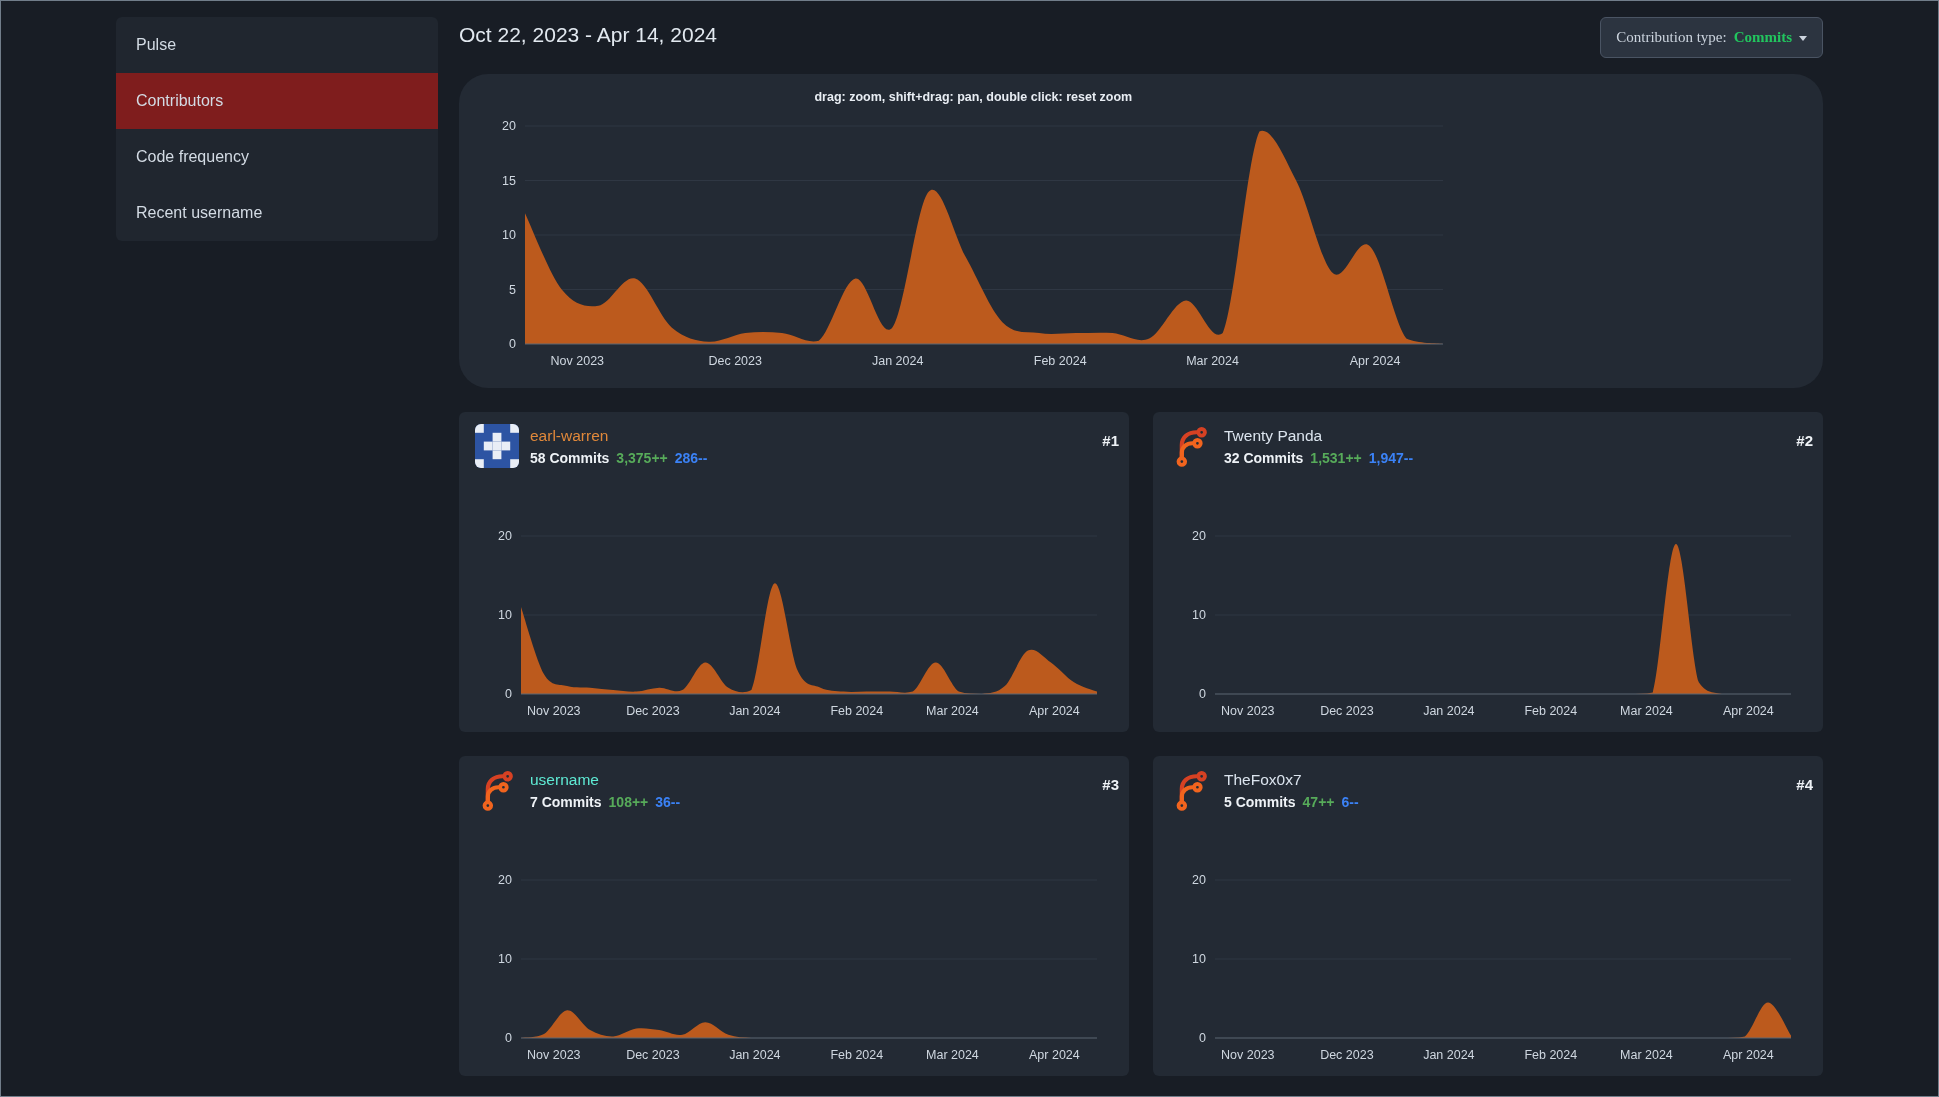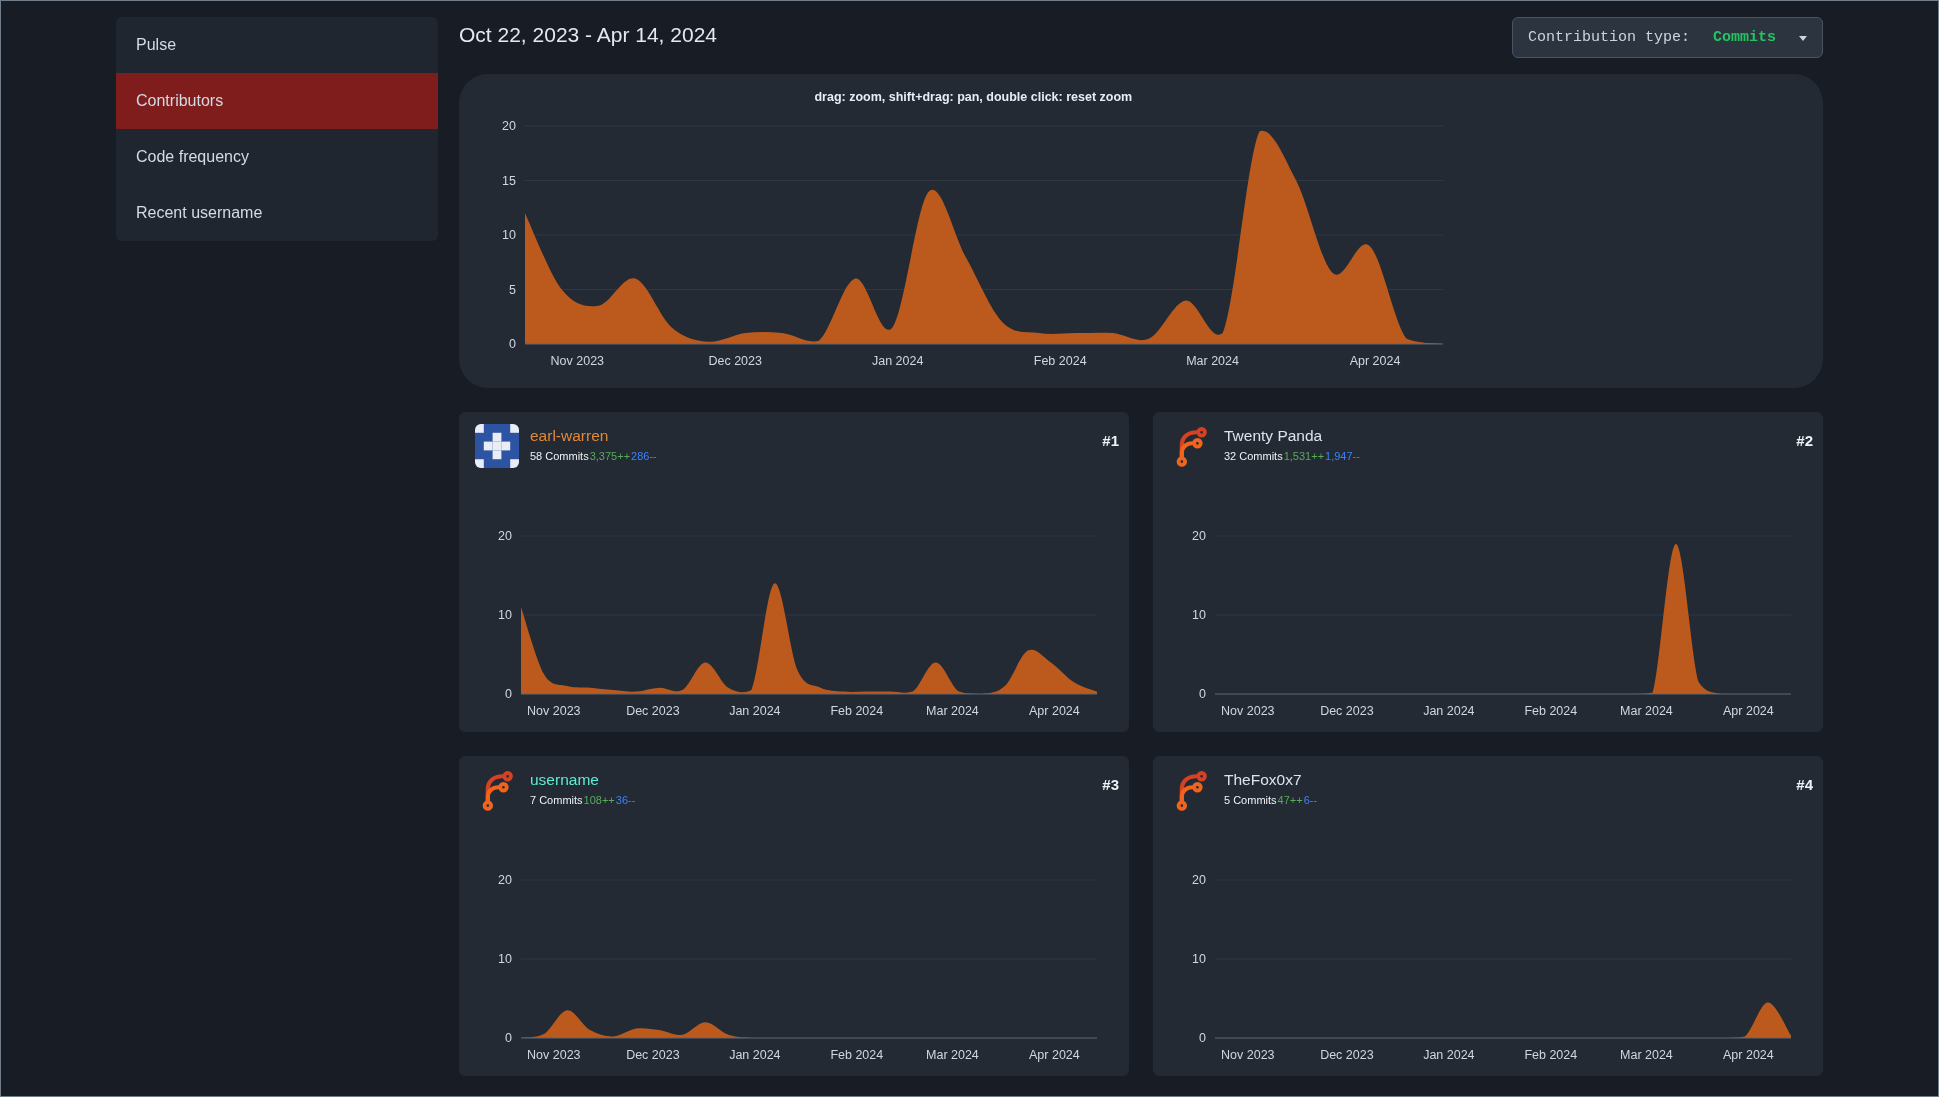--- a/index.html
+++ b/index.html
@@ -14,42 +14,42 @@
 
   
   .sidebar { width:322px; flex:none; background:#20262f; border-radius:6px; overflow:hidden; height:fit-content; }
   .side-item { padding:19px 20px; font-size:16px; color:#d3dbe4; cursor:pointer; }
   .side-item.active { background:#7f1d1d; }
 
   
   .content { flex:1; min-width:0; }
   .topbar { display:flex; justify-content:space-between; align-items:flex-start; margin-bottom:16px; }
   .date-title { font-size:21px; font-weight:400; color:#e2e9f0; margin:6px 0 0 0; }
-  .contrib-btn { display:flex; align-items:center; gap:23px; background:#2c3440; border:1px solid #4a5463;
+  .contrib-btn { display:flex; align-items:center; gap:7px; background:#2c3440; border:1px solid #4a5463;
     color:#ccd4de; font-size:15px; padding:11px 15px; border-radius:6px; cursor:pointer;
-    font-family:Liberation Mono, monospace; }
+    font-family:Liberation Serif, serif; }
   .contrib-btn b { color:#22c55e; }
   .caret { width:0; height:0; border-left:4px solid transparent; border-right:4px solid transparent;
     border-top:5px solid #ccd4de; margin-top:2px; }
 
   .card { background:#232a34; border-radius:6px; }
   .main-chart-card { padding:16px 8px 14px 20px; margin-bottom:24px;border-radius:29px; }
   .hint { width:74%; text-align:center; font-size:12.5px; font-weight:700; color:#e8edf3; margin-bottom:10px; }
   .chart-box.main { width:74%; height:260px; }
   .chart-box.mini { width:100%; height:200px; }
   .chart-box svg { display:block; font-family:"Liberation Sans", sans-serif; }
 
   .cards-grid { display:grid; grid-template-columns:1fr 1fr; gap:24px; }
   .contrib-card { padding:12px 8px 8px 16px; }
   .contrib-header { display:flex; gap:11px; align-items:flex-start; position:relative; margin-bottom:56px; }
   .avatar { width:44px; height:44px; border-radius:6px; overflow:hidden; flex:none; cursor:pointer; }
   .avatar svg { display:block; width:44px; height:44px; }
   .meta { padding-top:3px; }
   .contrib-name { font-size:15.5px; color:#dbe4ee; text-decoration:none; cursor:pointer; display:inline-block; margin-bottom:5px; }
-  .contrib-stats { font-size:11px; font-weight:400; color:#eef2f6; display:flex; gap:1px; }
+  .contrib-stats { font-size:14px; font-weight:700; color:#eef2f6; display:flex; gap:7px; }
   .additions { color:#57ab5a; }
   .deletions { color:#3b82f6; }
   .rank { position:absolute; right:2px; top:8px; font-size:15px; font-weight:700; color:#eef2f6; }
 </style>
 </head>
 <body>
 
 <div class="layout">
 
   <aside class="sidebar">

